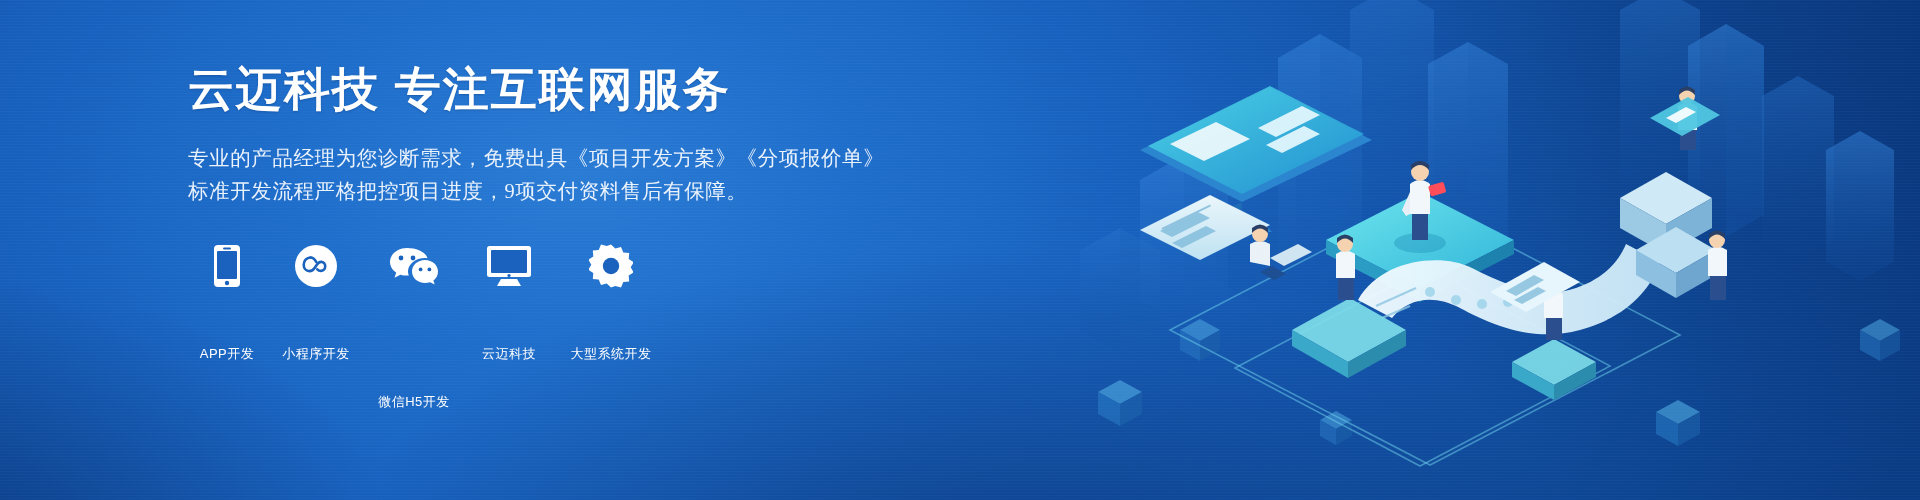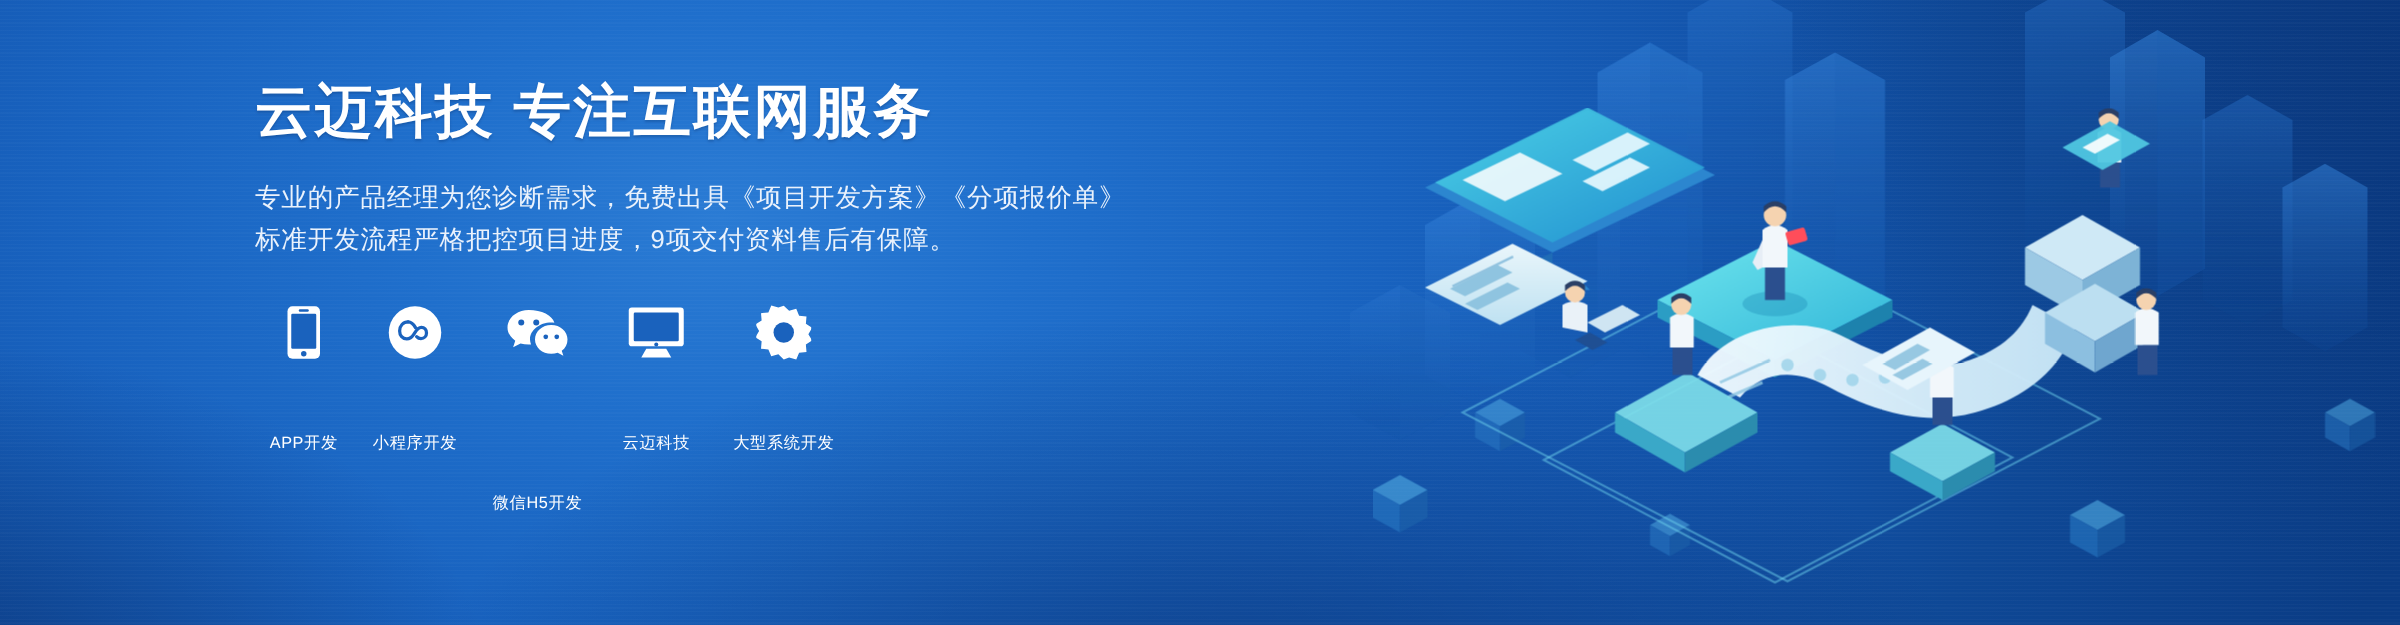--- a/index.html
+++ b/index.html
@@ -39,21 +39,21 @@
       rgba(255,255,255,0.022) 1px,
       rgba(0,0,0,0.0) 1px,
       rgba(0,0,0,0.0) 3px
     );
     pointer-events: none;
   }
 
   
   .content {
     position: absolute;
-    left: 204px;
+    left: 188px;
     top: 0;
     height: 100%;
     width: 760px;
     display: flex;
     flex-direction: column;
     justify-content: center;
     padding-bottom: 26px;
   }
 
   .headline {
@@ -70,20 +70,21 @@
   .sub-lines {
     margin: 0 0 34px 0;
   }
   .sub-line {
     color: #eaf2fc;
     font-size: 20.5px;
     line-height: 1.62;
     letter-spacing: 0.6px;
     white-space: nowrap;
     font-weight: 400;
+    font-family: Liberation Serif, serif;
   }
 
   
   .services {
     display: flex;
     align-items: flex-start;
   }
   .service {
     width: 74px;
     display: flex;

